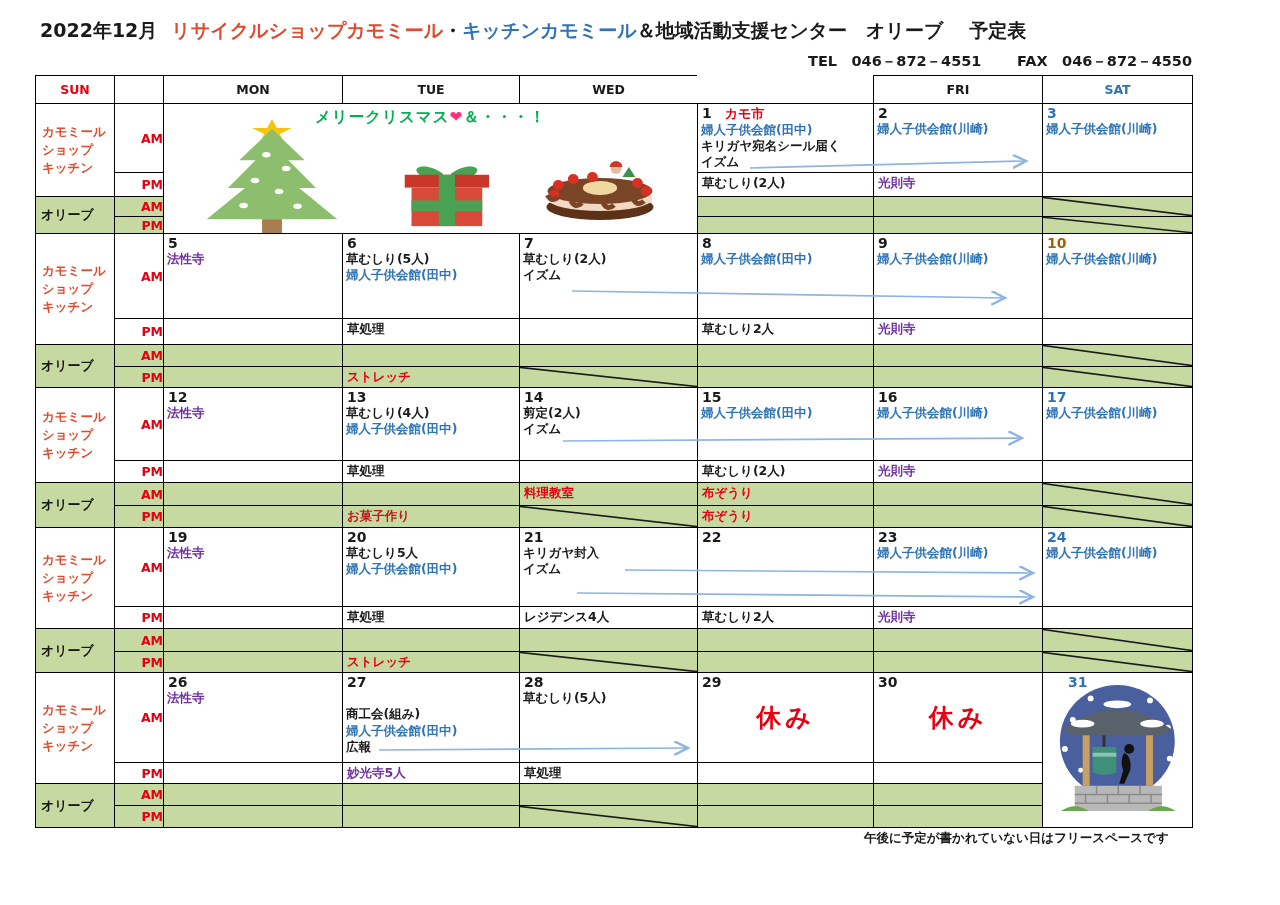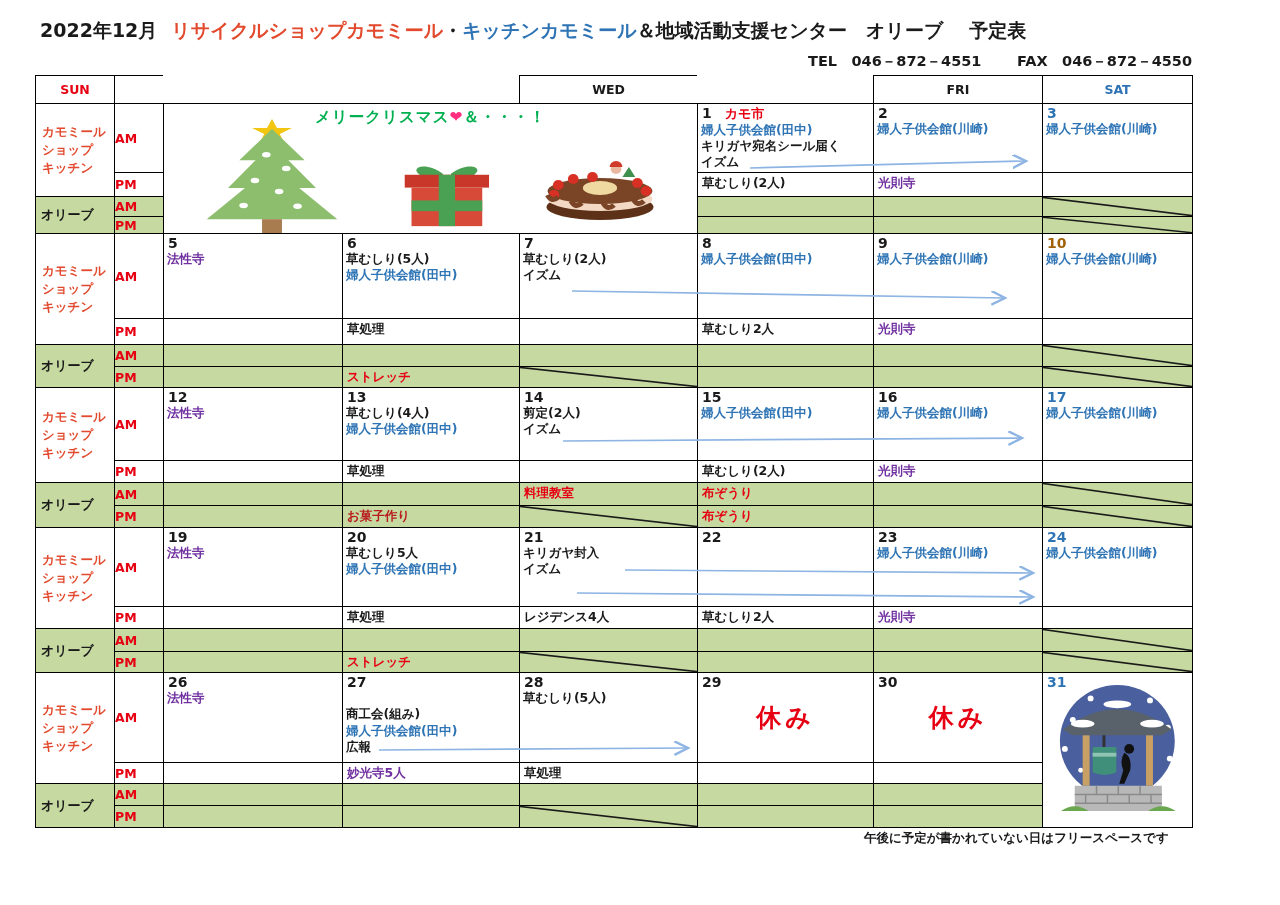--- a/index.html
+++ b/index.html
@@ -16,21 +16,21 @@
     grid-template-columns:79px 49px 179px 177px 178px 176px 169px 150px;
     grid-template-rows:28px 69px 24px 20px 17px 85px 26px 22px 21px 73px 22px 23px 22px 79px 22px 23px 21px 90px 21px 22px 22px;
     border-right:1.4px solid #000;border-bottom:1.4px solid #000;
   }
   .cell{border-left:1.2px solid #000;border-top:1.2px solid #000;background:#fff;position:relative;overflow:visible;}
   .hdr{display:flex;align-items:center;justify-content:center;font-size:12.5px;}
   .g{background:#c5d9a0;}
   .vcenter{display:flex;flex-direction:column;justify-content:center;}
   .chamlbl{font-size:12.5px;line-height:1.45;padding-left:6px;}
   .olivelbl{font-size:13px;padding-left:5px;display:flex;align-items:center;}
-  .ampm{display:flex;align-items:center;justify-content:flex-start;font-size:12.5px;}
+  .ampm{display:flex;align-items:center;justify-content:flex-end;font-size:12.5px;}
   .daynum{font-size:14px;padding:1px 4px 0;line-height:1.15;}
   .evline{font-size:12.5px;line-height:1.3;padding:0 3px;white-space:nowrap;}
   .pmline{font-size:12.5px;padding:2px 4px 0;white-space:nowrap;}
   .closedcell{display:flex;align-items:center;justify-content:center;}
   .closedtxt{font-size:25px;letter-spacing:4px;}
   .greet{position:absolute;top:3px;left:0;width:100%;text-align:center;font-size:15.5px;letter-spacing:1px;}
   .diag{position:absolute;left:0;top:0;width:100%;height:100%;pointer-events:none;}
   .overlay{position:absolute;left:0;top:0;width:1280px;height:905px;pointer-events:none;z-index:6;}
   .footnote{position:absolute;left:864px;top:830px;font-size:12.5px;white-space:nowrap;}
   .icon-abs{position:absolute;}
@@ -47,20 +47,26 @@
   <span>FAX　046－872－4550</span>
 </div>
 
 <div class="cal">
     <div class="cell hdr" style="grid-area: 1 / 1 / span 1 / span 1;">
       <div style="color: rgb(230, 0, 18);">SUN</div>
     </div>
     <div class="cell hdr" style="grid-area: 1 / 2 / span 1 / span 1;">
       <div style="color: rgb(26, 26, 26);">&nbsp;</div>
     </div>
+    <div class="cell hdr" style="grid-area: 1 / 3 / span 1 / span 1;">
+      <div style="color: rgb(26, 26, 26);">MON</div>
+    </div>
+    <div class="cell hdr" style="grid-area: 1 / 4 / span 1 / span 1;">
+      <div style="color: rgb(26, 26, 26);">TUE</div>
+    </div>
     <div class="cell hdr" style="grid-area: 1 / 5 / span 1 / span 1;">
       <div style="color: rgb(26, 26, 26);">WED</div>
     </div>
     <div class="cell hdr" style="grid-area: 1 / 7 / span 1 / span 1;">
       <div style="color: rgb(26, 26, 26);">FRI</div>
     </div>
     <div class="cell hdr" style="grid-area: 1 / 8 / span 1 / span 1;">
       <div style="color: rgb(46, 116, 181);">SAT</div>
     </div>
     <div class="cell vcenter chamlbl" style="grid-area: 2 / 1 / span 2 / span 1;">
@@ -482,21 +488,21 @@
     <div class="cell" style="grid-area: 19 / 6 / span 1 / span 1;"></div>
     <div class="cell g" style="grid-area: 20 / 6 / span 1 / span 1;"></div>
     <div class="cell g" style="grid-area: 21 / 6 / span 1 / span 1;"></div>
     <div class="cell closedcell" style="grid-area: 18 / 7 / span 1 / span 1;">
       <div class="daynum" style="position: absolute; top: 0px; left: 0px;"><span style="color: rgb(26, 26, 26);">30</span></div>
       <div class="closedtxt" style="color: rgb(230, 0, 18);">休み</div>
     </div>
     <div class="cell" style="grid-area: 19 / 7 / span 1 / span 1;"></div>
     <div class="cell g" style="grid-area: 20 / 7 / span 1 / span 1;"></div>
     <div class="cell g" style="grid-area: 21 / 7 / span 1 / span 1;"></div>
-    <div class="cell" style="grid-area: 18 / 8 / span 4 / span 1;">
+    <div class="cell" style="grid-area: 18 / 8 / span 4 / span 1; padding-left: 21px;">
       <div class="daynum" style="color: rgb(46, 116, 181); position: absolute; z-index: 2;">31</div>
       <svg class="icon-abs" width="134" height="138" style="left: 8px; top: 8px;">
         <g transform="scale(0.99,0.97)">
           <circle cx="67" cy="62" r="58" fill="#4a5f9e"></circle>
           <circle cx="22" cy="40" r="3" fill="#fff"></circle>
           <circle cx="40" cy="18" r="3" fill="#fff"></circle>
           <circle cx="100" cy="20" r="3" fill="#fff"></circle>
           <circle cx="118" cy="48" r="3" fill="#fff"></circle>
           <circle cx="14" cy="70" r="3" fill="#fff"></circle>
           <circle cx="120" cy="80" r="3" fill="#fff"></circle>

